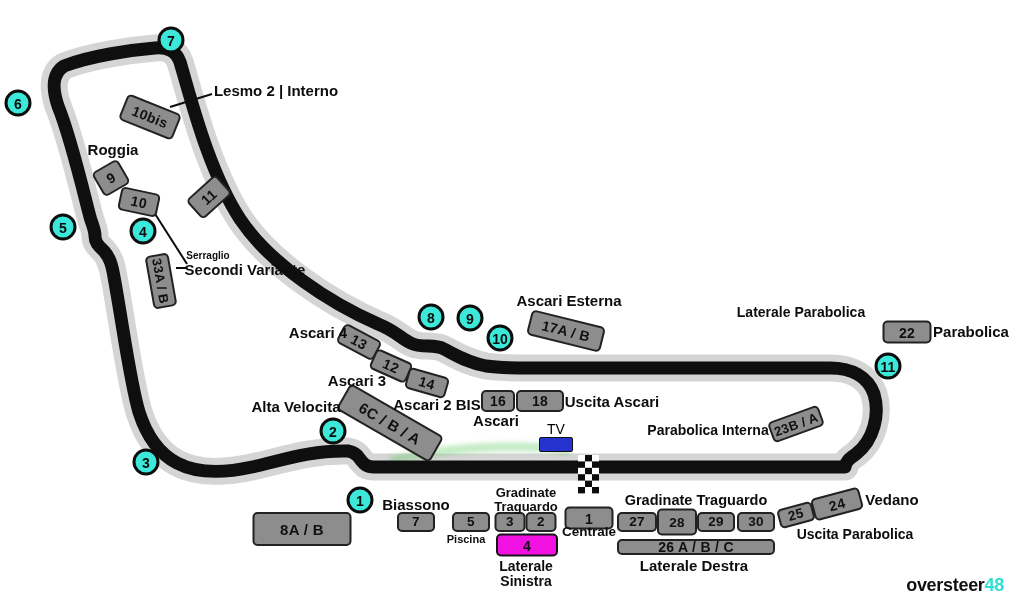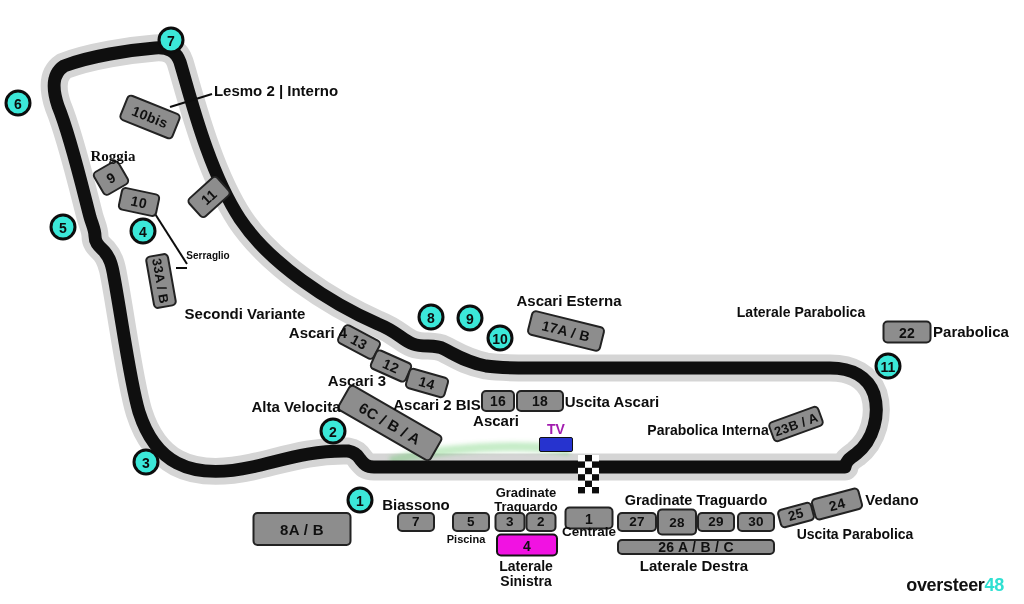--- a/index.html
+++ b/index.html
@@ -20,21 +20,21 @@
     background:#3be8d9;border:3.5px solid #0d0d0d;box-sizing:border-box;
     display:flex;align-items:center;justify-content:center;
     color:#0d0d0d;font-weight:bold;font-size:14px;
     transform:translate(-50%,-50%);
   }
   .map-label{
     position:absolute;transform:translate(-50%,-50%);
     color:#0d0d0d;font-weight:bold;white-space:pre-line;text-align:center;line-height:1.08;
   }
   #tv-marker{position:absolute;left:556px;top:422px;transform:translate(-50%,0);text-align:center;}
-  #tv-label{color:#a21caf;font-weight:bold;font-size:14px;line-height:1;}
+  #tv-label{color:#000000;font-weight:normal;font-size:14px;line-height:1;}
   #tv-box{width:32px;height:13px;background:#2633cf;border:1px solid #111;border-radius:2px;margin:1px auto 0;}
   #watermark{
     position:absolute;right:20px;bottom:8px;font-size:18px;font-weight:bold;letter-spacing:-.3px;
   }
   #watermark .wm-black{color:#111;}
   #watermark .wm-accent{color:#2fe0d2;}
 </style>
 </head>
 <body>
 
@@ -142,23 +142,23 @@
     <div class="turn" style="left: 146px; top: 462px;">3</div>
     <div class="turn" style="left: 143px; top: 231px;">4</div>
     <div class="turn" style="left: 63px; top: 227px;">5</div>
     <div class="turn" style="left: 18px; top: 103px;">6</div>
     <div class="turn" style="left: 171px; top: 40px;">7</div>
     <div class="turn" style="left: 431px; top: 317px;">8</div>
     <div class="turn" style="left: 470px; top: 318px;">9</div>
     <div class="turn" style="left: 500px; top: 338px;">10</div>
     <div class="turn" style="left: 888px; top: 366px;">11</div>
     <div class="map-label" style="left: 276px; top: 91px; font-size: 15px;">Lesmo 2 | Interno</div>
-    <div class="map-label" style="left: 113px; top: 156px; font-size: 15px; font-family: Liberation Serif, serif;">Roggia</div>
+    <div class="map-label" style="left: 113px; top: 150px; font-size: 15px;">Roggia</div>
     <div class="map-label" style="left: 208px; top: 220px; font-size: 10px; margin-top: 36px;">Serraglio</div>
-    <div class="map-label" style="left: 245px; top: 270px; font-size: 15px; margin-top: 44px;">Secondi Variante</div>
+    <div class="map-label" style="left: 245px; top: 270px; font-size: 15px;">Secondi Variante</div>
     <div class="map-label" style="left: 318px; top: 333px; font-size: 15px;">Ascari 4</div>
     <div class="map-label" style="left: 357px; top: 381px; font-size: 15px;">Ascari 3</div>
     <div class="map-label" style="left: 437px; top: 405px; font-size: 15px;">Ascari 2 BIS</div>
     <div class="map-label" style="left: 296px; top: 407px; font-size: 15px;">Alta Velocita</div>
     <div class="map-label" style="left: 496px; top: 421px; font-size: 15px;">Ascari</div>
     <div class="map-label" style="left: 569px; top: 301px; font-size: 15px;">Ascari Esterna</div>
     <div class="map-label" style="left: 612px; top: 402px; font-size: 15px;">Uscita Ascari</div>
     <div class="map-label" style="left: 801px; top: 313px; font-size: 14px;">Laterale Parabolica</div>
     <div class="map-label" style="left: 971px; top: 332px; font-size: 15px;">Parabolica</div>
     <div class="map-label" style="left: 708px; top: 431px; font-size: 14px;">Parabolica Interna</div>

